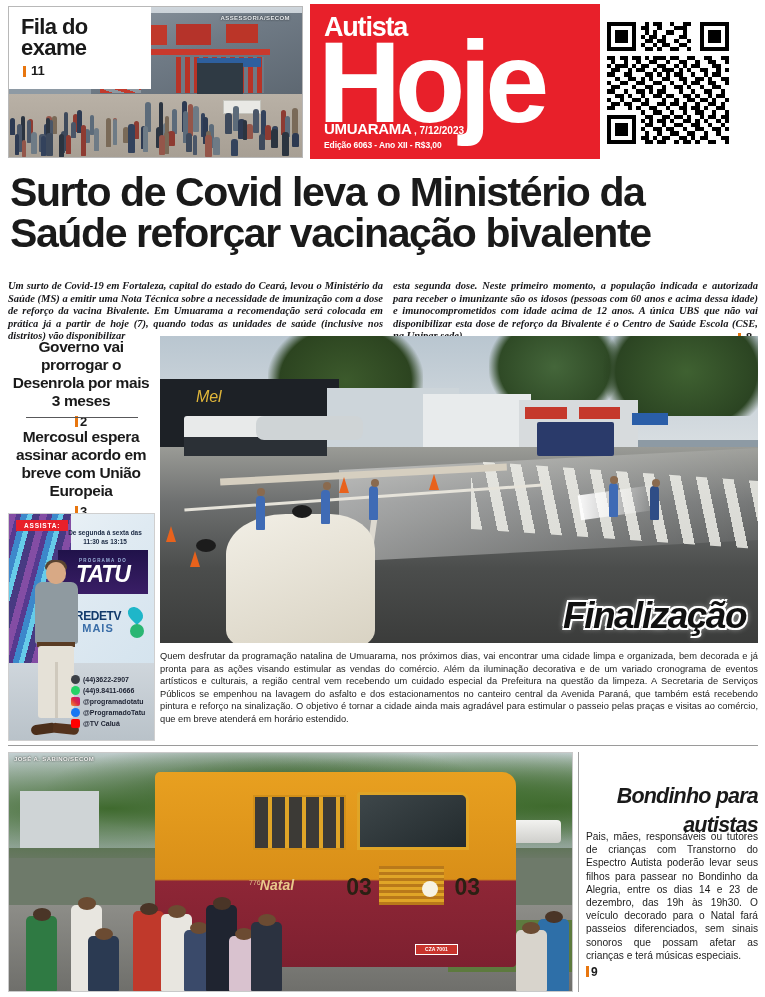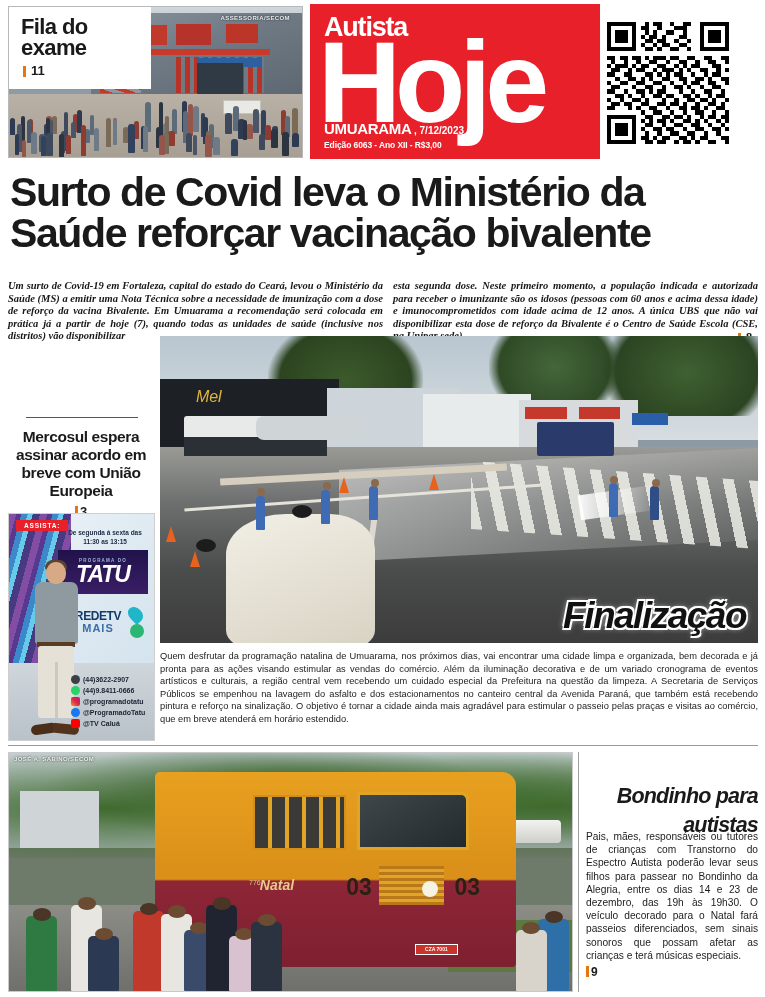--- a/index.html
+++ b/index.html
@@ -669,20 +669,24 @@
   </div>
 
   <h1 class="headline">Surto de Covid leva o Ministério da Saúde reforçar vacinação bivalente</h1>
 
   <div class="lead lead-l">Um surto de Covid-19 em Fortaleza, capital do estado do Ceará, levou o Ministério da Saúde (MS) a emitir uma Nota Técnica sobre a necessidade de imunização com a dose de reforço da vacina Bivalente. Em Umuarama a recomendação será colocada em prática já a partir de hoje (7), quando todas as unidades de saúde (inclusive nos distritos) vão disponibilizar</div>
   <div class="lead lead-r">
     <span>esta segunda dose. Neste primeiro momento, a população indicada e autorizada para receber o imunizante são os idosos (pessoas com 60 anos e acima dessa idade) e imunocomprometidos com idade acima de 12 anos. A única UBS que não vai disponibilizar esta dose de reforço da Bivalente é o Centro de Saúde Escola (CSE, na Unipar sede).</span>
     <span class="lead-page pagemark">8</span>
   </div>
 
+  <div class="rail-item rail-1">
+    <span>Governo vai prorrogar o Desenrola por mais 3 meses</span>
+    <span class="rail-pg pagemark">2</span>
+  </div>
   <div class="rail-rule"></div>
   <div class="rail-item rail-2">
     <span>Mercosul espera assinar acordo em breve com União Europeia</span>
     <span class="rail-pg pagemark">3</span>
   </div>
 
   <div class="ad">
     <div class="ad-stripes"></div>
     <div class="ad-floor"></div>
     <div class="ad-assista">ASSISTA:</div>

